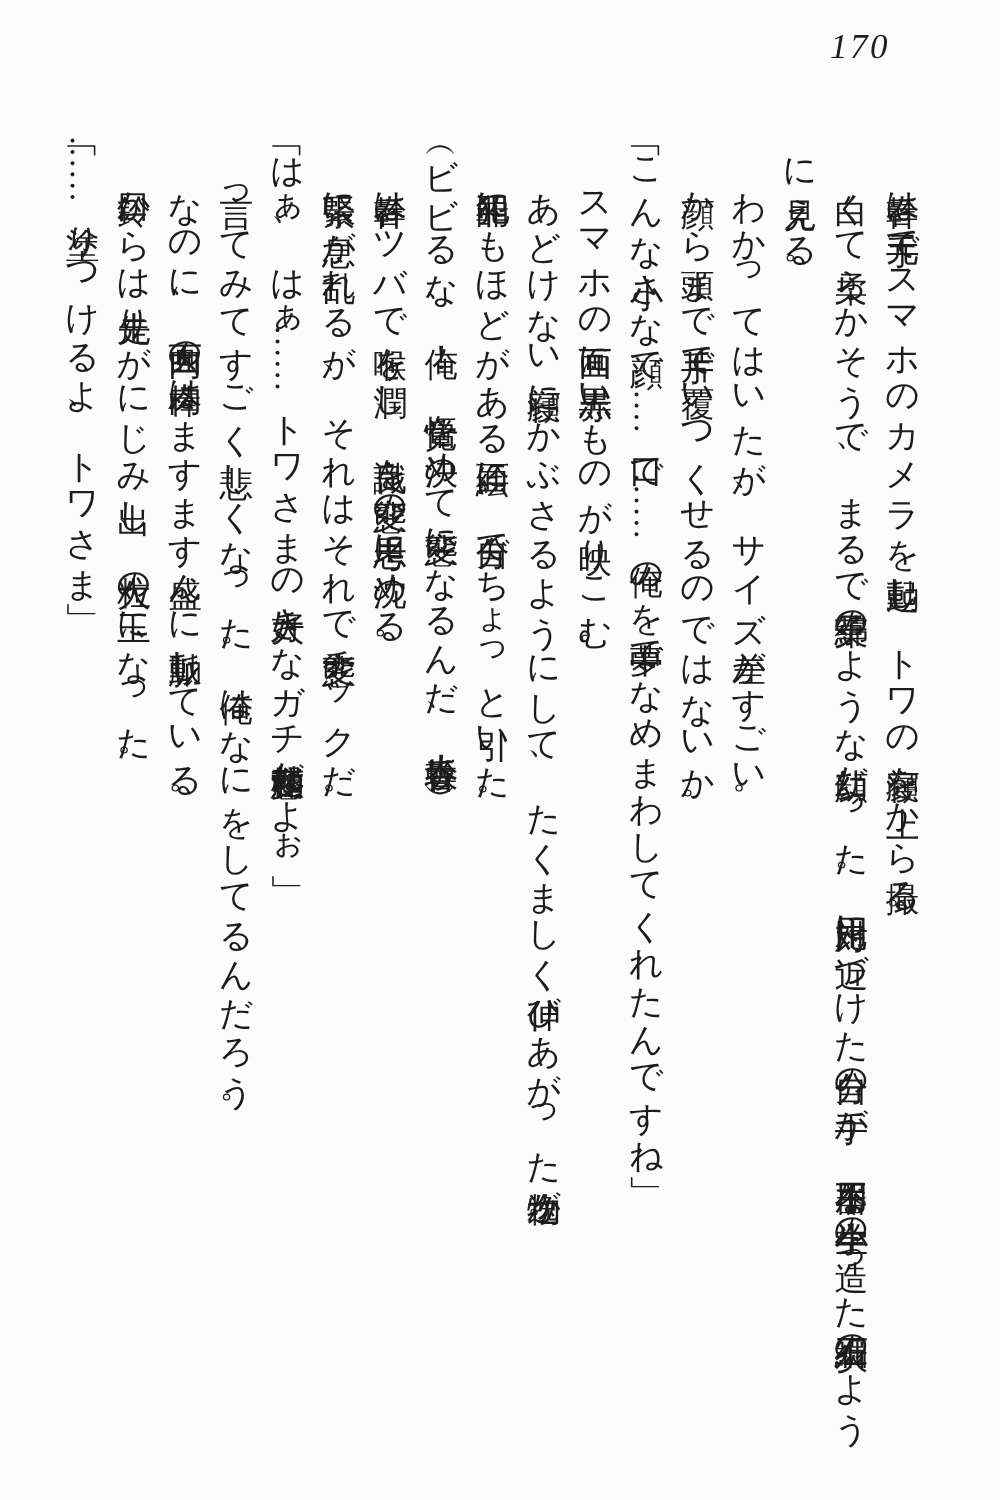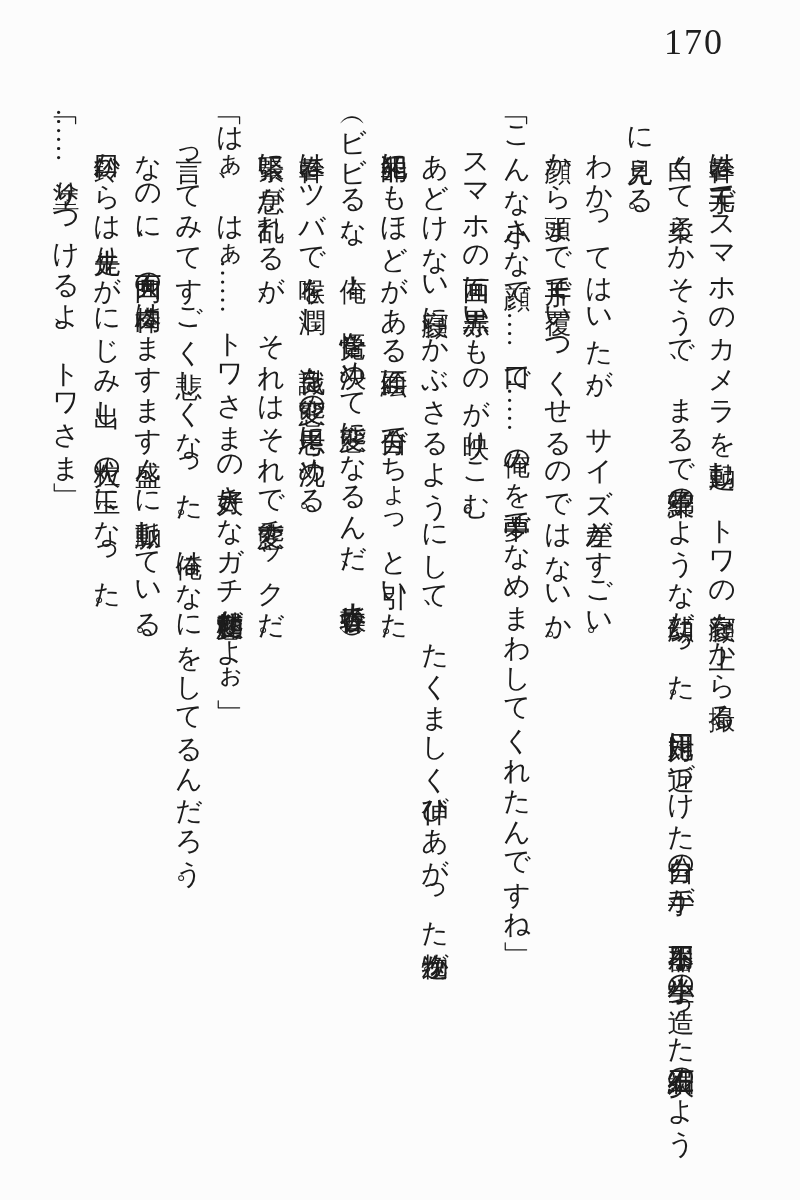--- a/index.html
+++ b/index.html
@@ -15,21 +15,22 @@
     font-family: "Liberation Serif", "DejaVu Serif", serif;
   }
   .page {
     position: absolute;
     inset: 0;
   }
   .page-number {
     position: absolute;
     top: 24px;
     left: 664px;
-    font-size: 36px;
+    font-size: 28px;
+    font-style: italic;
     color: #1f1f1f;
     letter-spacing: 2px;
     line-height: 1;
   }
   .text-block {
     position: absolute;
     top: 108px;
     right: 58px;
     width: 700px;
     height: 1040px;

